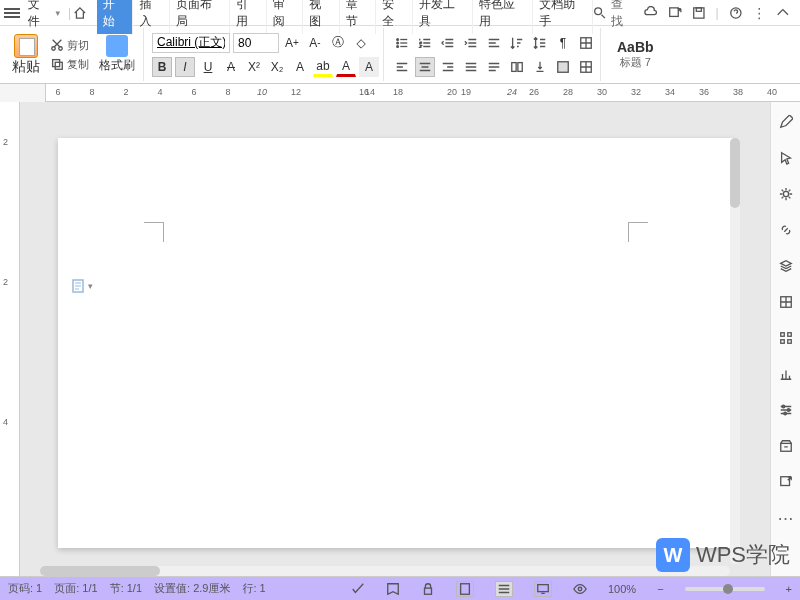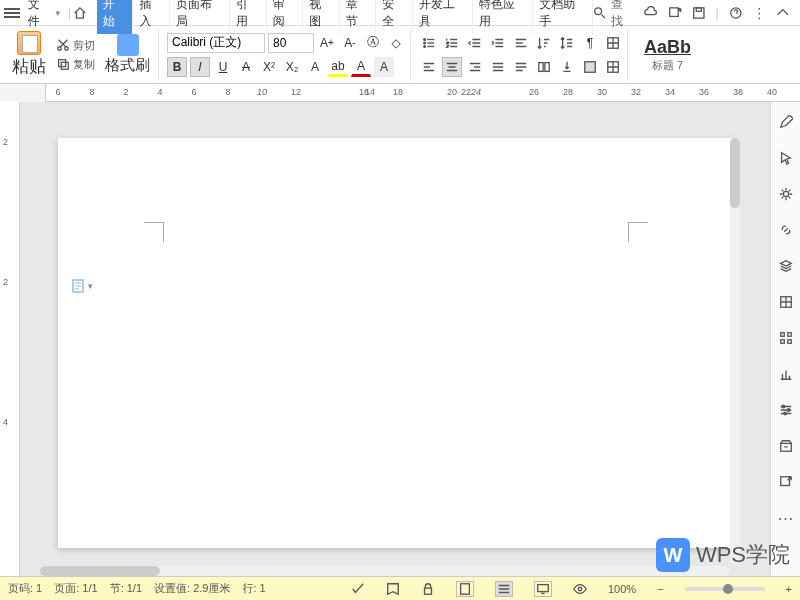--- a/index.html
+++ b/index.html
@@ -24,23 +24,23 @@
 .ribbon-group:last-child { border-right: none; }
 .rg-row { display: flex; align-items: center; gap: 3px; margin: 2px 0; }
 .paste-btn { display: flex; flex-direction: column; align-items: center; padding: 2px 4px; }
 .paste-icon { width: 24px; height: 24px; background: linear-gradient(#fc9, #fa6); border: 1px solid #d80; border-radius: 3px; position: relative; }
 .paste-icon::after { content: ""; position: absolute; top: 3px; left: 4px; width: 14px; height: 16px; background: #fff; border: 1px solid #aaa; }
 .small-btn { display: flex; align-items: center; gap: 3px; font-size: 11px; color: #555; padding: 1px 3px; }
 .brush-icon { width: 22px; height: 22px; background: #6af; border-radius: 3px; }
 .icon-btn { width: 20px; height: 20px; display: flex; align-items: center; justify-content: center; border: 1px solid transparent; font-size: 12px; }
 .icon-btn.active { background: #e0e0e0; border-color: #bbb; }
 .sel { height: 20px; border: 1px solid #ccc; font-size: 12px; padding: 0 4px; background: #fff; }
-.font-name { width: 98px; }
+.font-name { width: 78px; text-decoration: underline; }
 .font-size { width: 46px; }
-.style-preview { font-size: 18px; font-weight: bold; padding: 0 8px; text-decoration: underline; }
+.style-preview { font-size: 14px; font-weight: bold; padding: 0 8px; }
 .style-label { font-size: 11px; color: #666; text-align: center; }
 
 svg.ico { width: 14px; height: 14px; stroke: #555; fill: none; stroke-width: 1.5; }
 
 
 .ruler-h { height: 18px; background: #fff; border-bottom: 1px solid #ccc; position: relative; font-size: 9px; color: #666; display: flex; align-items: flex-end; padding-left: 46px; }
 .ruler-h .num { position: absolute; bottom: 4px; transform: translateX(-50%); }
 .ruler-corner { position: absolute; left: 0; top: 0; width: 46px; height: 18px; background: #f5f5f5; border-right: 1px solid #ccc; }
 
 
@@ -59,21 +59,21 @@
 .scrollbar-v { position: absolute; right: 30px; top: 36px; bottom: 12px; width: 10px; background: #f0f0f0; border-radius: 5px; }
 .scrollbar-v .thumb { position: absolute; top: 0; width: 100%; height: 70px; background: #ccc; border-radius: 5px; }
 .scrollbar-h { position: absolute; left: 20px; right: 40px; bottom: 0; height: 10px; background: #f0f0f0; border-radius: 5px; }
 .scrollbar-h .thumb { position: absolute; left: 0; height: 100%; width: 120px; background: #ccc; border-radius: 5px; }
 
 
 .sidebar-r { width: 30px; background: #fafafa; border-left: 1px solid #ddd; display: flex; flex-direction: column; align-items: center; padding-top: 10px; gap: 16px; }
 .sidebar-r .sb-btn { width: 20px; height: 20px; display: flex; align-items: center; justify-content: center; color: #666; }
 
 
-.statusbar { position: absolute; bottom: 0; left: 0; right: 0; height: 24px; background: #fef9c3; border-top: 1px solid #ccc; display: flex; align-items: center; padding: 0 8px; font-size: 11px; color: #555; gap: 12px; }
+.statusbar { position: absolute; bottom: 0; left: 0; right: 0; height: 24px; background: #c4b5fd; border-top: 1px solid #ccc; display: flex; align-items: center; padding: 0 8px; font-size: 11px; color: #555; gap: 12px; }
 .status-right { margin-left: auto; display: flex; align-items: center; gap: 21px; }
 .zoom-slider { width: 80px; height: 4px; background: #ddd; position: relative; border-radius: 2px; }
 .zoom-slider .knob { position: absolute; left: 38px; top: -3px; width: 10px; height: 10px; background: #888; border-radius: 50%; }
 .view-btn { width: 18px; height: 16px; border: 1px solid #bbb; display: flex; align-items: center; justify-content: center; }
 .view-btn.active { background: #ddd; }
 
 
 .watermark { position: absolute; right: 10px; bottom: 28px; display: flex; align-items: center; gap: 6px; font-size: 22px; color: #555; pointer-events: none; }
 .wm-logo { width: 34px; height: 34px; background: #4a90ff; border-radius: 6px; color: #fff; font-weight: bold; font-size: 20px; display: flex; align-items: center; justify-content: center; }
 
@@ -140,42 +140,42 @@
         <path d="M2 10l6-6 6 6"></path>
       </svg>
   </div>
 </div>
 
 <div class="ribbon">
   <div class="ribbon-group">
     <div class="rg-row">
       <div class="paste-btn">
         <div class="paste-icon"></div>
-        <span style="font-size:17px">粘贴</span>
+        <span style="font-size:14px">粘贴</span>
       </div>
       <div style="display:flex;flex-direction:column;gap:2px">
         <div class="small-btn">
           <svg class="ico" viewBox="0 0 16 16">
               <circle cx="4" cy="12" r="2"></circle>
               <circle cx="12" cy="12" r="2"></circle>
               <path d="M5 10L13 2M11 10L3 2"></path>
             </svg>
           <span>剪切</span>
         </div>
         <div class="small-btn">
           <svg class="ico" viewBox="0 0 16 16">
               <rect x="3" y="3" width="8" height="8"></rect>
               <rect x="6" y="6" width="8" height="8"></rect>
             </svg>
           <span>复制</span>
         </div>
       </div>
       <div class="paste-btn">
         <div class="brush-icon"></div>
-        <span style="font-size:15px">格式刷</span>
+        <span style="font-size:12px">格式刷</span>
       </div>
     </div>
   </div>
 
   <div class="ribbon-group">
     <div class="rg-row">
       <input class="sel font-name" value="Calibri (正文)" style="">
       <input class="sel font-size" value="80" style="">
       <div class="icon-btn">A<sup>+</sup></div>
       <div class="icon-btn">A<sup>-</sup></div>
@@ -318,22 +318,22 @@
     <span class="num" style="left: 126px;">2</span>
     <span class="num" style="left: 160px;">4</span>
     <span class="num" style="left: 194px;">6</span>
     <span class="num" style="left: 228px;">8</span>
     <span class="num" style="left: 262px; font-style: italic;">10</span>
     <span class="num" style="left: 296px;">12</span>
     <span class="num" style="left: 330px; margin-left: 40px;">14</span>
     <span class="num" style="left: 364px;">16</span>
     <span class="num" style="left: 398px;">18</span>
     <span class="num" style="left: 452px;">20</span>
-    <span class="num" style="left: 466px;">22</span>
-    <span class="num" style="left: 476px; font-style: italic;">24</span>
+    <span class="num" style="left: 466px;">19</span>
+    <span class="num" style="left: 512px; font-style: italic;">24</span>
     <span class="num" style="left: 534px;">26</span>
     <span class="num" style="left: 568px;">28</span>
     <span class="num" style="left: 602px;">30</span>
     <span class="num" style="left: 636px;">32</span>
     <span class="num" style="left: 670px;">34</span>
     <span class="num" style="left: 704px;">36</span>
     <span class="num" style="left: 738px;">38</span>
     <span class="num" style="left: 772px;">40</span>
   </div>
 

